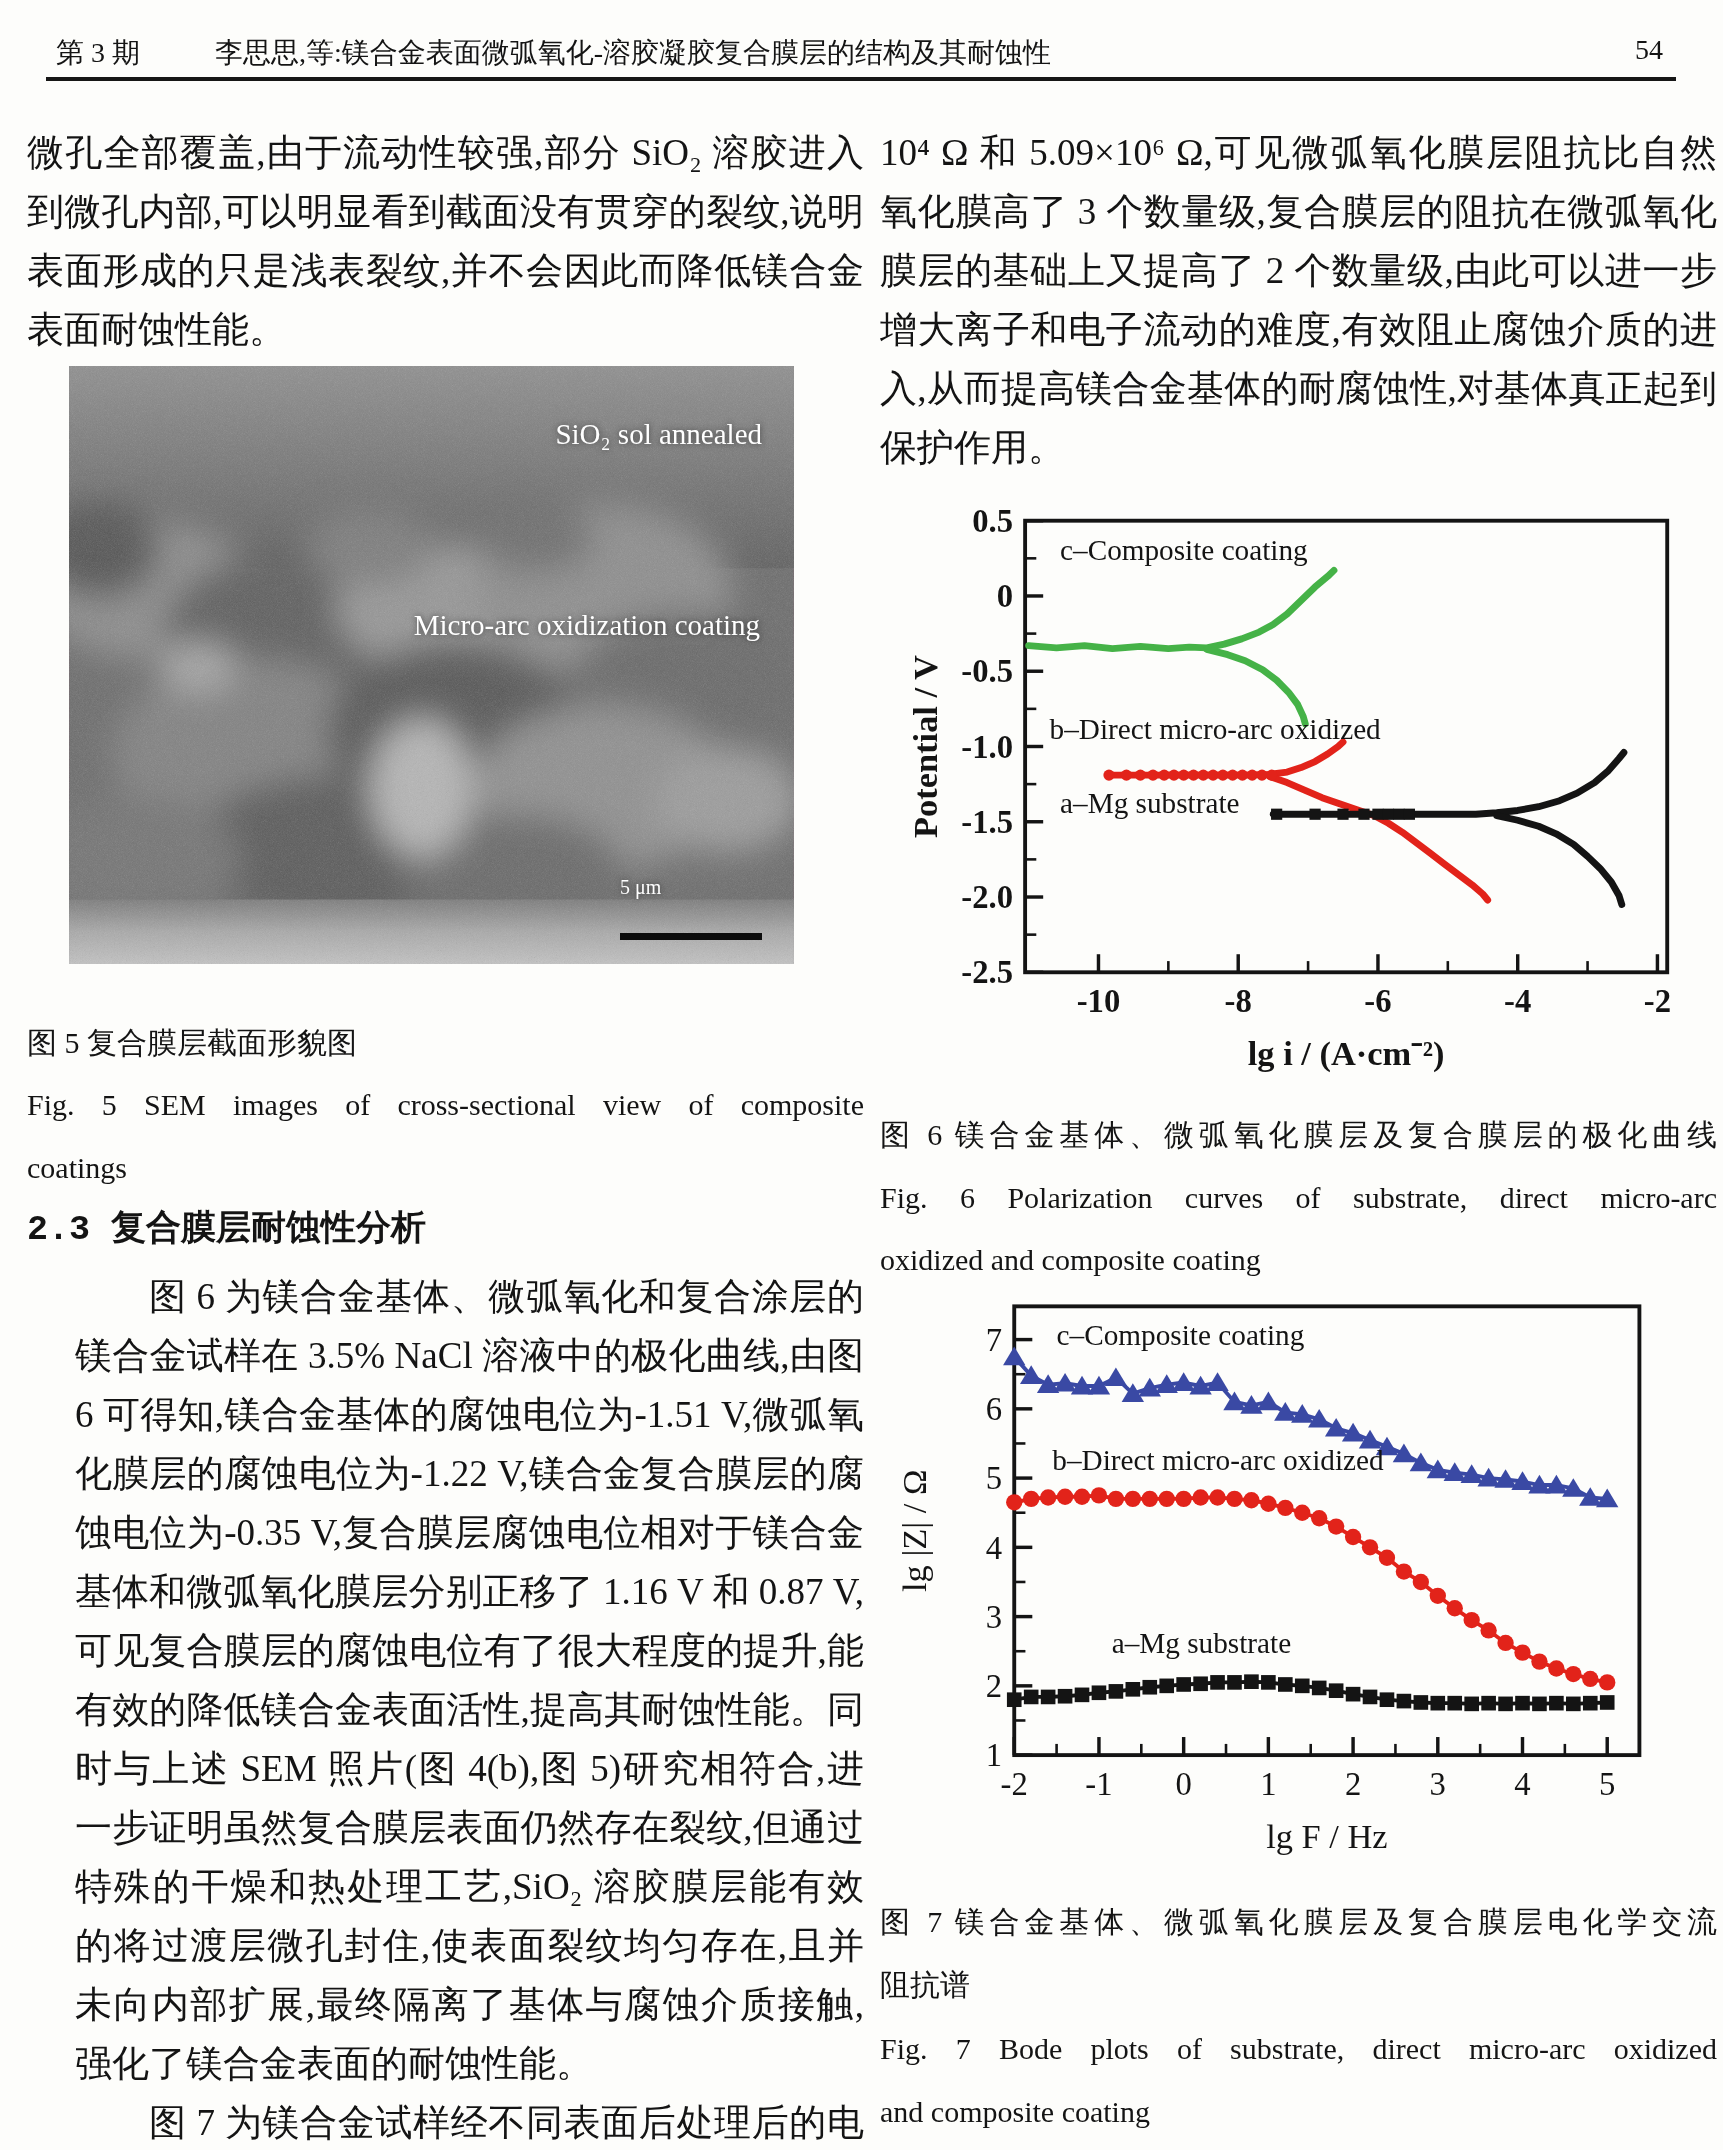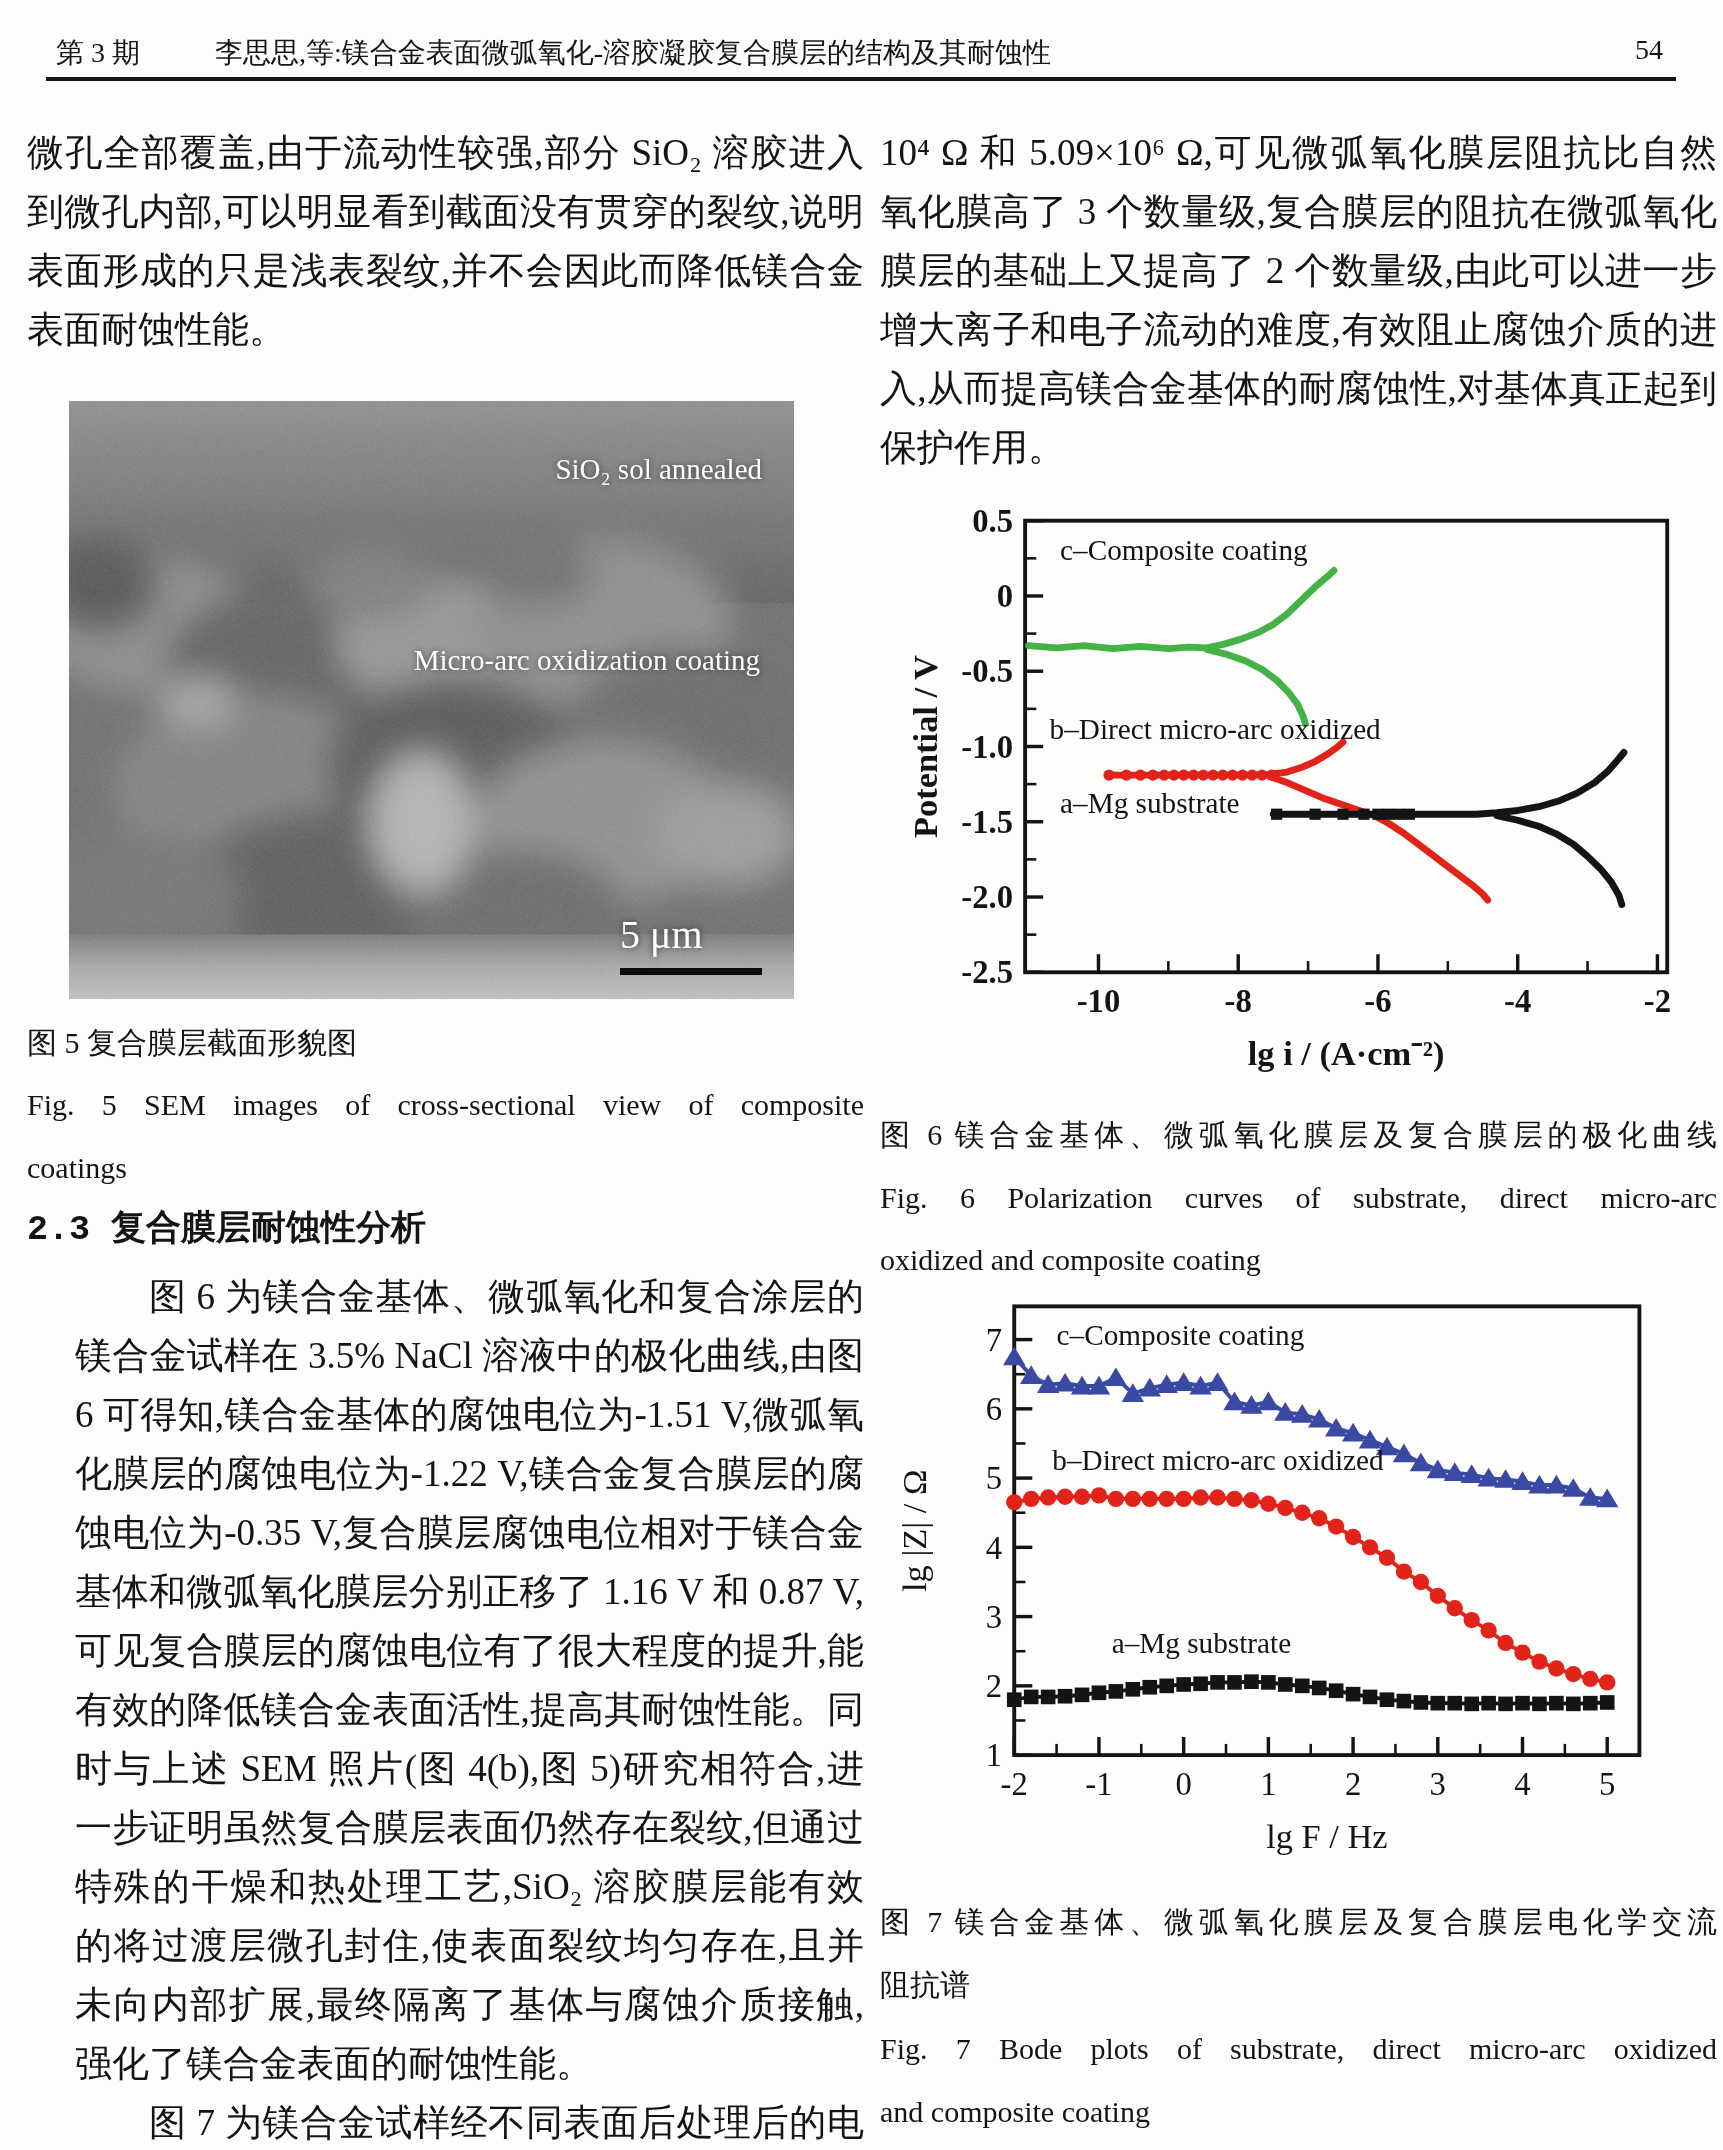--- a/index.html
+++ b/index.html
@@ -20,21 +20,21 @@
 </head>
 <body>
 
 <div class="abs hdr" style="left:56px; top:34px;">第 3 期</div>
 <div class="abs hdr center" style="left:215px; top:34px; width:1293px;">李思思,等:镁合金表面微弧氧化-溶胶凝胶复合膜层的结构及其耐蚀性</div>
 <div class="abs hdr" style="left:1635px; top:34px;">54</div>
 <div class="abs rule" style="left:46px; top:77px; width:1630px; height:4.3px;"></div>
 
 <div class="abs para" style="left:27px; top:123px; width:837px;">微孔全部覆盖,由于流动性较强,部分 SiO₂ 溶胶进入到微孔内部,可以明显看到截面没有贯穿的裂纹,说明表面形成的只是浅表裂纹,并不会因此而降低镁合金表面耐蚀性能。</div>
 
-<div class="abs" style="left:69px; top:401px; width:725px; height:598px; background:#ec4899;">
+<div class="abs" style="left:69px; top:366px; width:725px; height:598px; background:#ec4899;">
   <svg width="725" height="598" viewBox="0 0 1685 1390">
     <defs>
       <linearGradient id="gtop" x1="0" y1="0" x2="0" y2="1">
         <stop offset="0" stop-color="#8f8f8f"></stop>
           <stop offset="0.7" stop-color="#6f6f6f"></stop>
           <stop offset="1" stop-color="#616161"></stop>
       </linearGradient>
       <linearGradient id="gbot" x1="0" y1="0" x2="0" y2="1">
         <stop offset="0" stop-color="#7c7c7c"></stop>
           <stop offset="0.5" stop-color="#a9a9a9"></stop>
@@ -67,21 +67,21 @@
       <ellipse cx="1530" cy="1010" rx="170" ry="120" fill="#9c9c9c"></ellipse>
       <ellipse cx="70" cy="430" rx="140" ry="110" fill="#565656"></ellipse>
       <ellipse cx="700" cy="420" rx="150" ry="90" fill="#7e7e7e"></ellipse>
       <ellipse cx="1080" cy="400" rx="140" ry="80" fill="#6f6f6f"></ellipse>
     </g>
     <rect x="0" y="1240" width="1685" height="150" fill="url(#gbot)"></rect>
     <rect x="0" y="0" width="1685" height="1390" filter="url(#grain)" opacity="0.22"></rect>
   </svg>
   <div class="abs sem-label" style="right:32px; top:52px;">SiO₂ sol annealed</div>
   <div class="abs sem-label" style="right:34px; top:243px;">Micro-arc oxidization coating</div>
-  <div class="abs sem-label center" style="left:551px; top:510px; width:142px; font-size:40px;">5 μm</div>
+  <div class="abs sem-label center" style="left:551px; top:510px; width:142px; font-size:20px;">5 μm</div>
   <div class="abs" style="left:551px; top:567px; width:142px; height:6.9px; background:#0c0c0c;"></div>
 </div>
 
 <div class="abs cap center" style="left:27px; top:1011px; width:837px;">图 5 复合膜层截面形貌图</div>
 <div class="abs cap just1" style="left:27px; top:1073px; width:837px;">Fig. 5 SEM images of cross-sectional view of composite</div>
 <div class="abs cap" style="left:27px; top:1136px; width:837px;">coatings</div>
 
 <div class="abs h-sans" style="left:27px; top:1204px; width:837px; font-size:35px;">2.3  复合膜层耐蚀性分析</div>
 
 <div class="abs" style="left:27px; top:1267px; width:837px;">

